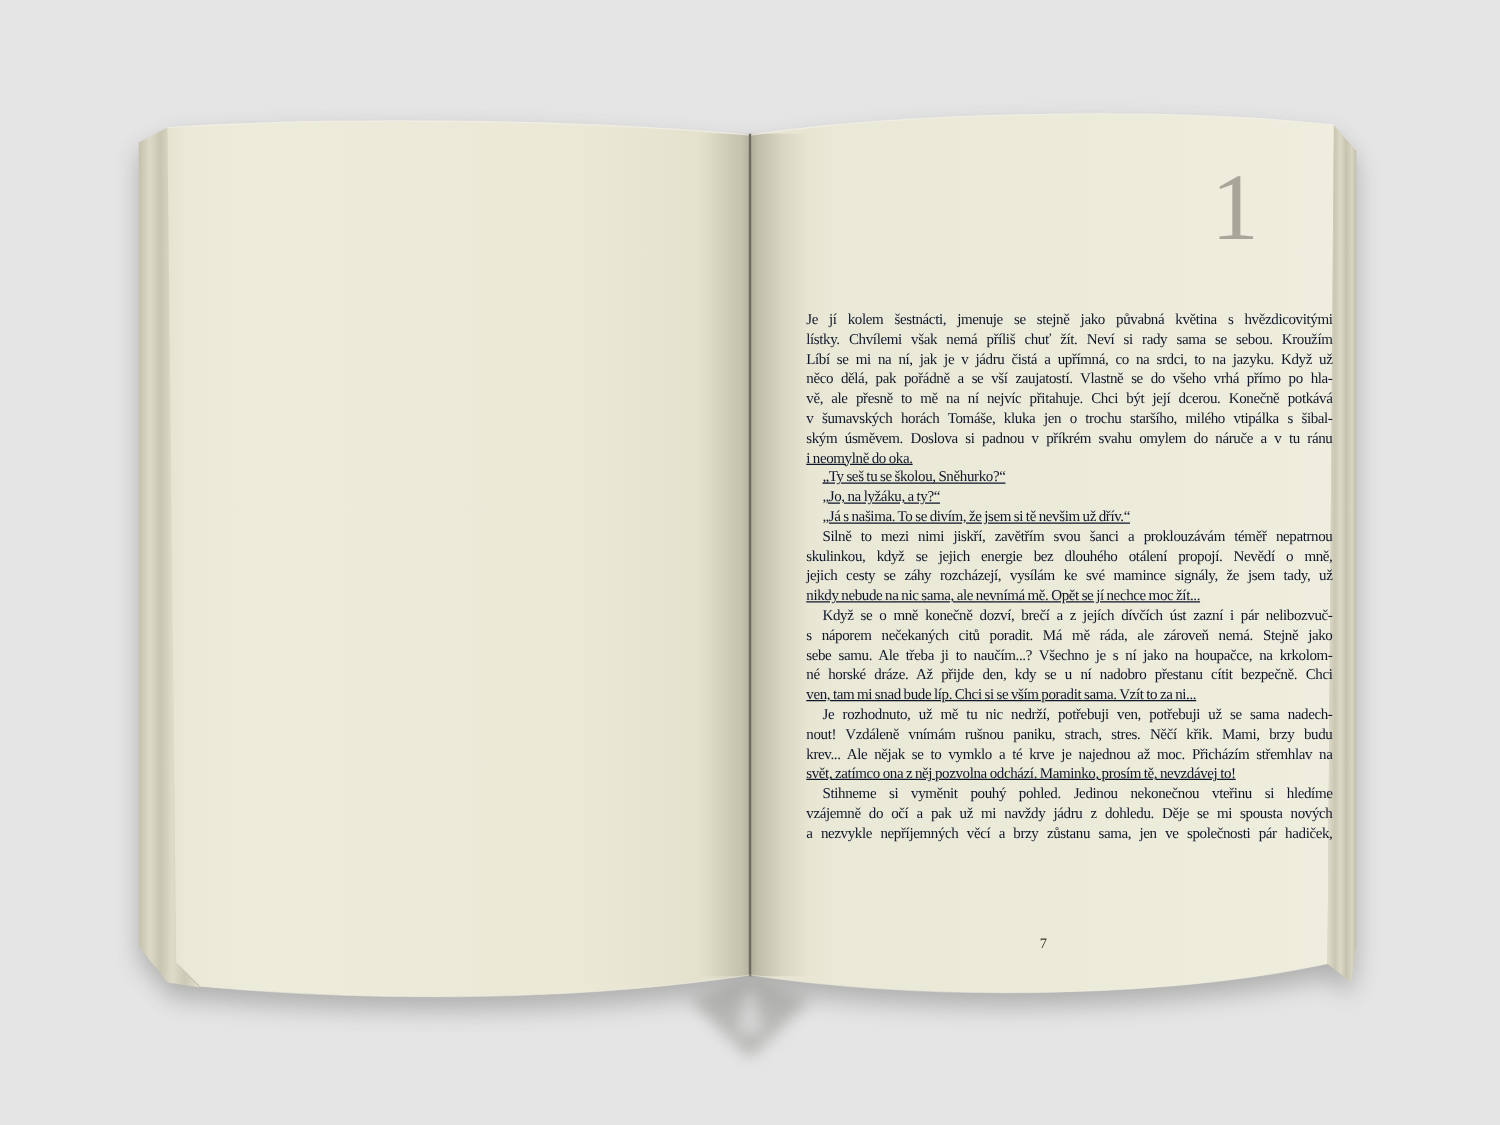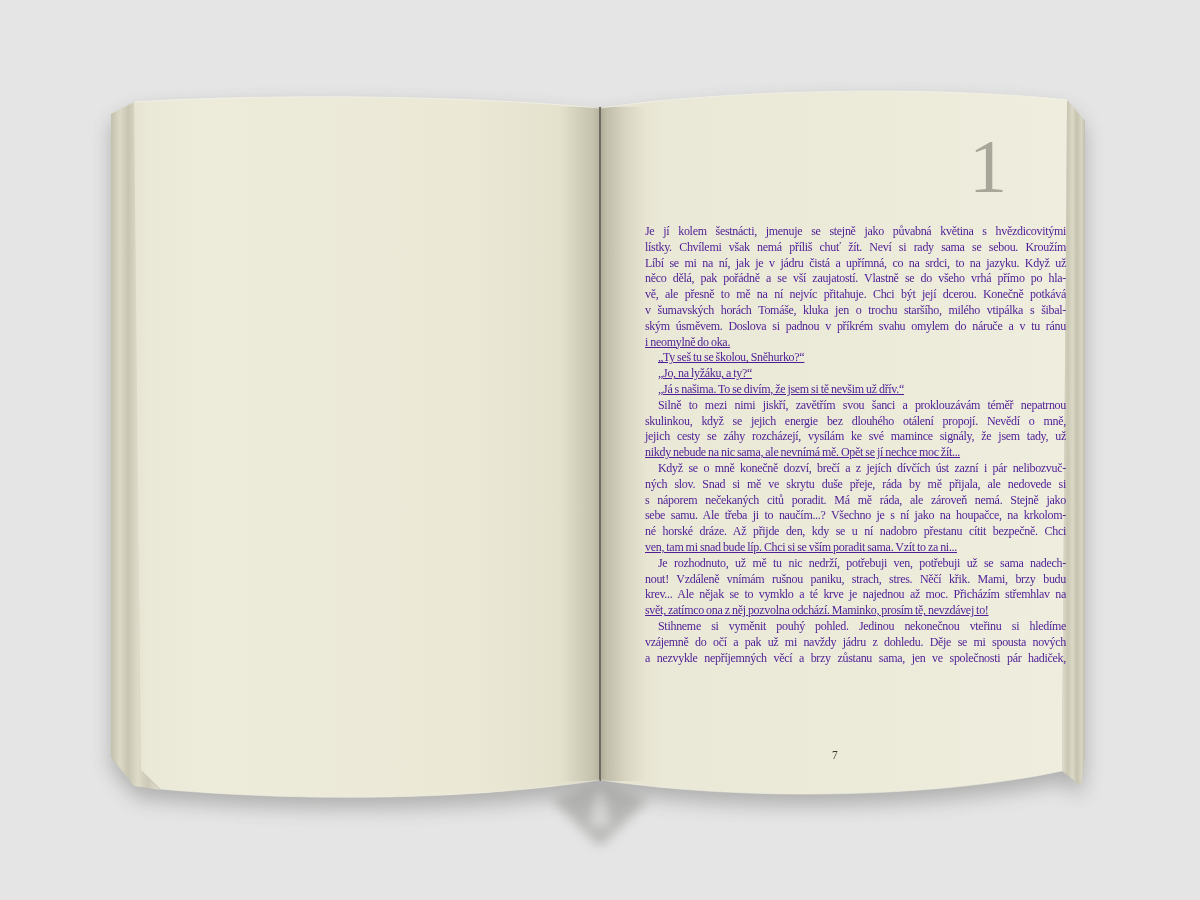--- a/index.html
+++ b/index.html
@@ -9,23 +9,23 @@
     font-family:"Liberation Serif","DejaVu Serif",serif;
     overflow:hidden;
     position:relative;
   }
   .scene{position:absolute;inset:0;}
   .scene svg{position:absolute;left:0;top:0;}
 
   
   .text-block{
     position:absolute;
-    left:645px; top:224px;
+    left:645px; top:248px;
     width:421px;
-    color:#4c1d95;
+    color:#0f172a;
     font-size:12px;
     line-height:15.8px;
     letter-spacing:-0.3px;
     word-spacing:-0.5px;
   }
   .line{
     white-space:nowrap;
     overflow:visible;
     text-align:justify;
     text-align-last:justify;
@@ -148,21 +148,20 @@
       <div class="line">ským úsměvem. Doslova si padnou v příkrém svahu omylem do náruče a v tu ránu</div>
       <div class="line last">i neomylně do oka.</div>
       <div class="line last indent">„Ty seš tu se školou, Sněhurko?“</div>
       <div class="line last indent">„Jo, na lyžáku, a ty?“</div>
       <div class="line last indent">„Já s našima. To se divím, že jsem si tě nevšim už dřív.“</div>
       <div class="line indent">Silně to mezi nimi jiskří, zavětřím svou šanci a proklouzávám téměř nepatrnou</div>
       <div class="line">skulinkou, když se jejich energie bez dlouhého otálení propojí. Nevědí o mně,</div>
       <div class="line">jejich cesty se záhy rozcházejí, vysílám ke své mamince signály, že jsem tady, už</div>
       <div class="line last">nikdy nebude na nic sama, ale nevnímá mě. Opět se jí nechce moc žít...</div>
       <div class="line indent">Když se o mně konečně dozví, brečí a z jejích dívčích úst zazní i pár nelibozvuč-</div>
-      <div class="line">ných slov. Snad si mě ve skrytu duše přeje, ráda by mě přijala, ale nedovede si</div>
       <div class="line">s náporem nečekaných citů poradit. Má mě ráda, ale zároveň nemá. Stejně jako</div>
       <div class="line">sebe samu. Ale třeba ji to naučím...? Všechno je s ní jako na houpačce, na krkolom-</div>
       <div class="line">né horské dráze. Až přijde den, kdy se u ní nadobro přestanu cítit bezpečně. Chci</div>
       <div class="line last">ven, tam mi snad bude líp. Chci si se vším poradit sama. Vzít to za ni...</div>
       <div class="line indent">Je rozhodnuto, už mě tu nic nedrží, potřebuji ven, potřebuji už se sama nadech-</div>
       <div class="line">nout! Vzdáleně vnímám rušnou paniku, strach, stres. Něčí křik. Mami, brzy budu</div>
       <div class="line">krev... Ale nějak se to vymklo a té krve je najednou až moc. Přicházím střemhlav na</div>
       <div class="line last">svět, zatímco ona z něj pozvolna odchází. Maminko, prosím tě, nevzdávej to!</div>
       <div class="line indent">Stihneme si vyměnit pouhý pohled. Jedinou nekonečnou vteřinu si hledíme</div>
       <div class="line">vzájemně do očí a pak už mi navždy jádru z dohledu. Děje se mi spousta nových</div>

